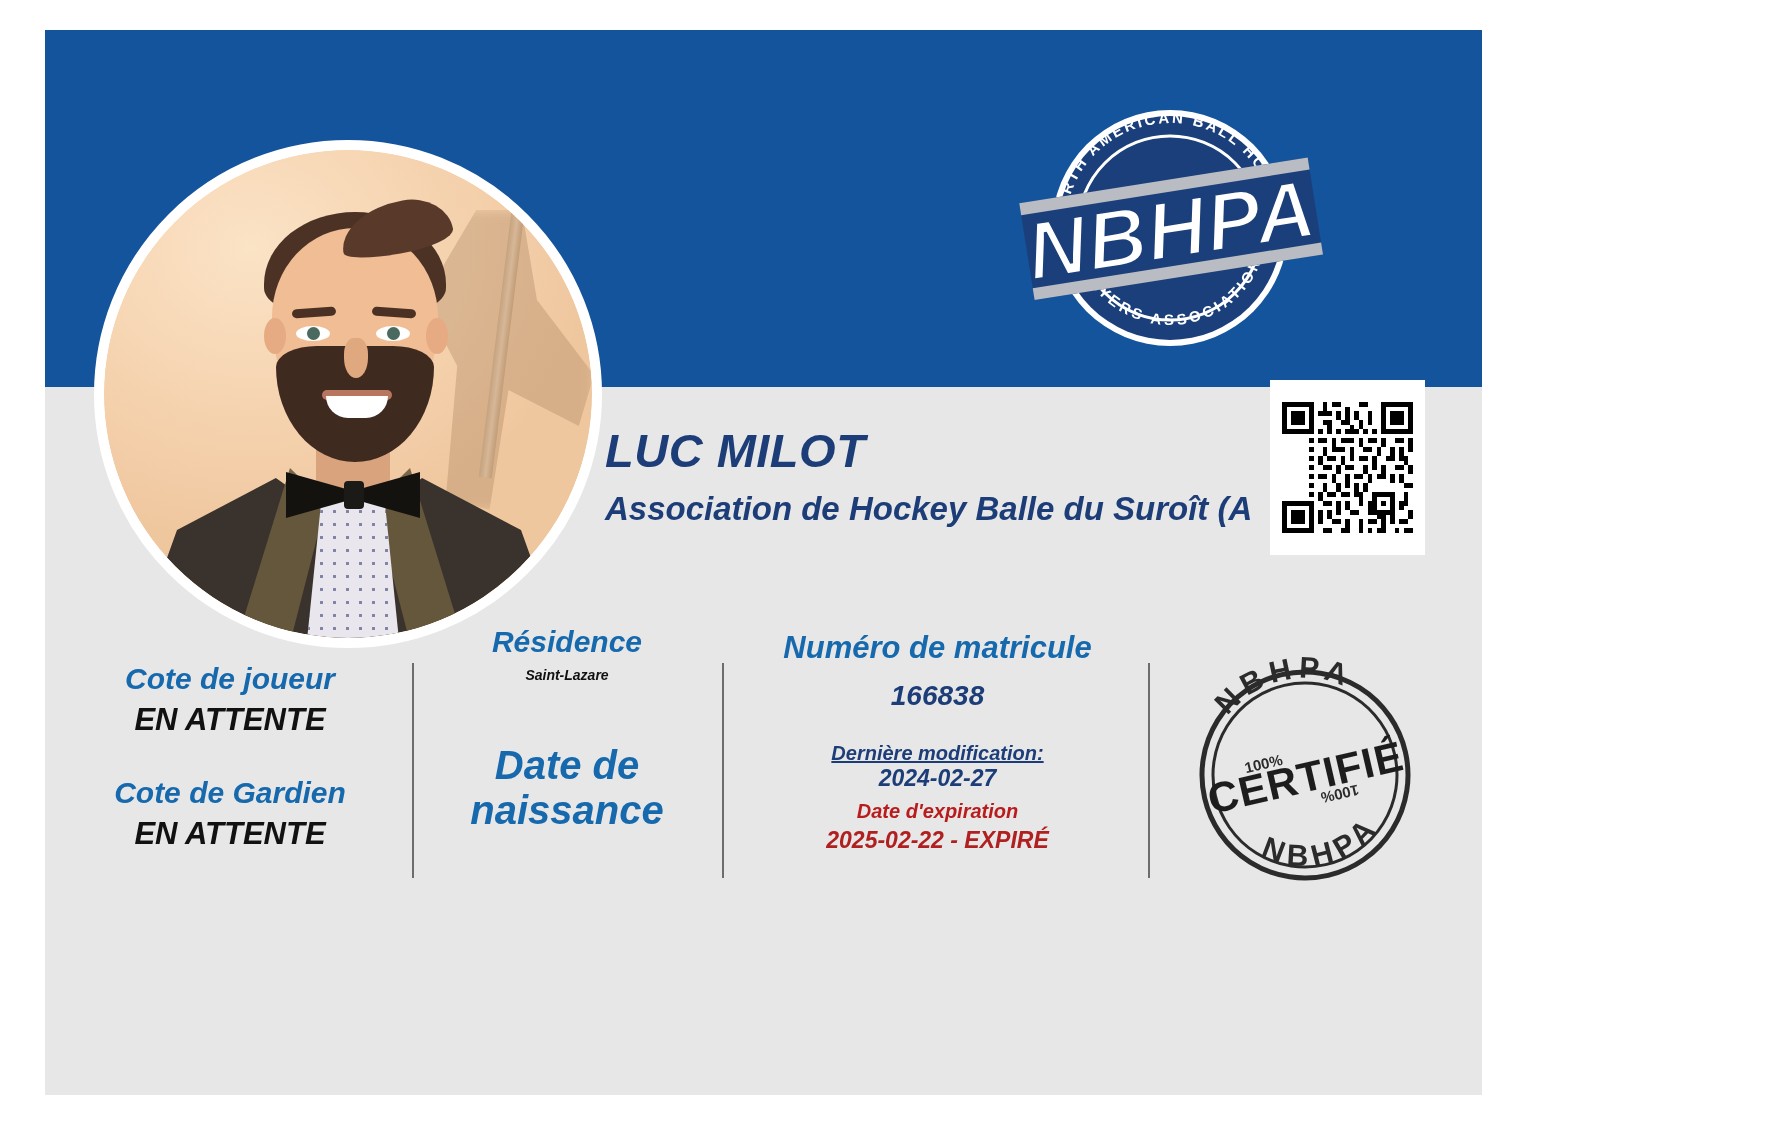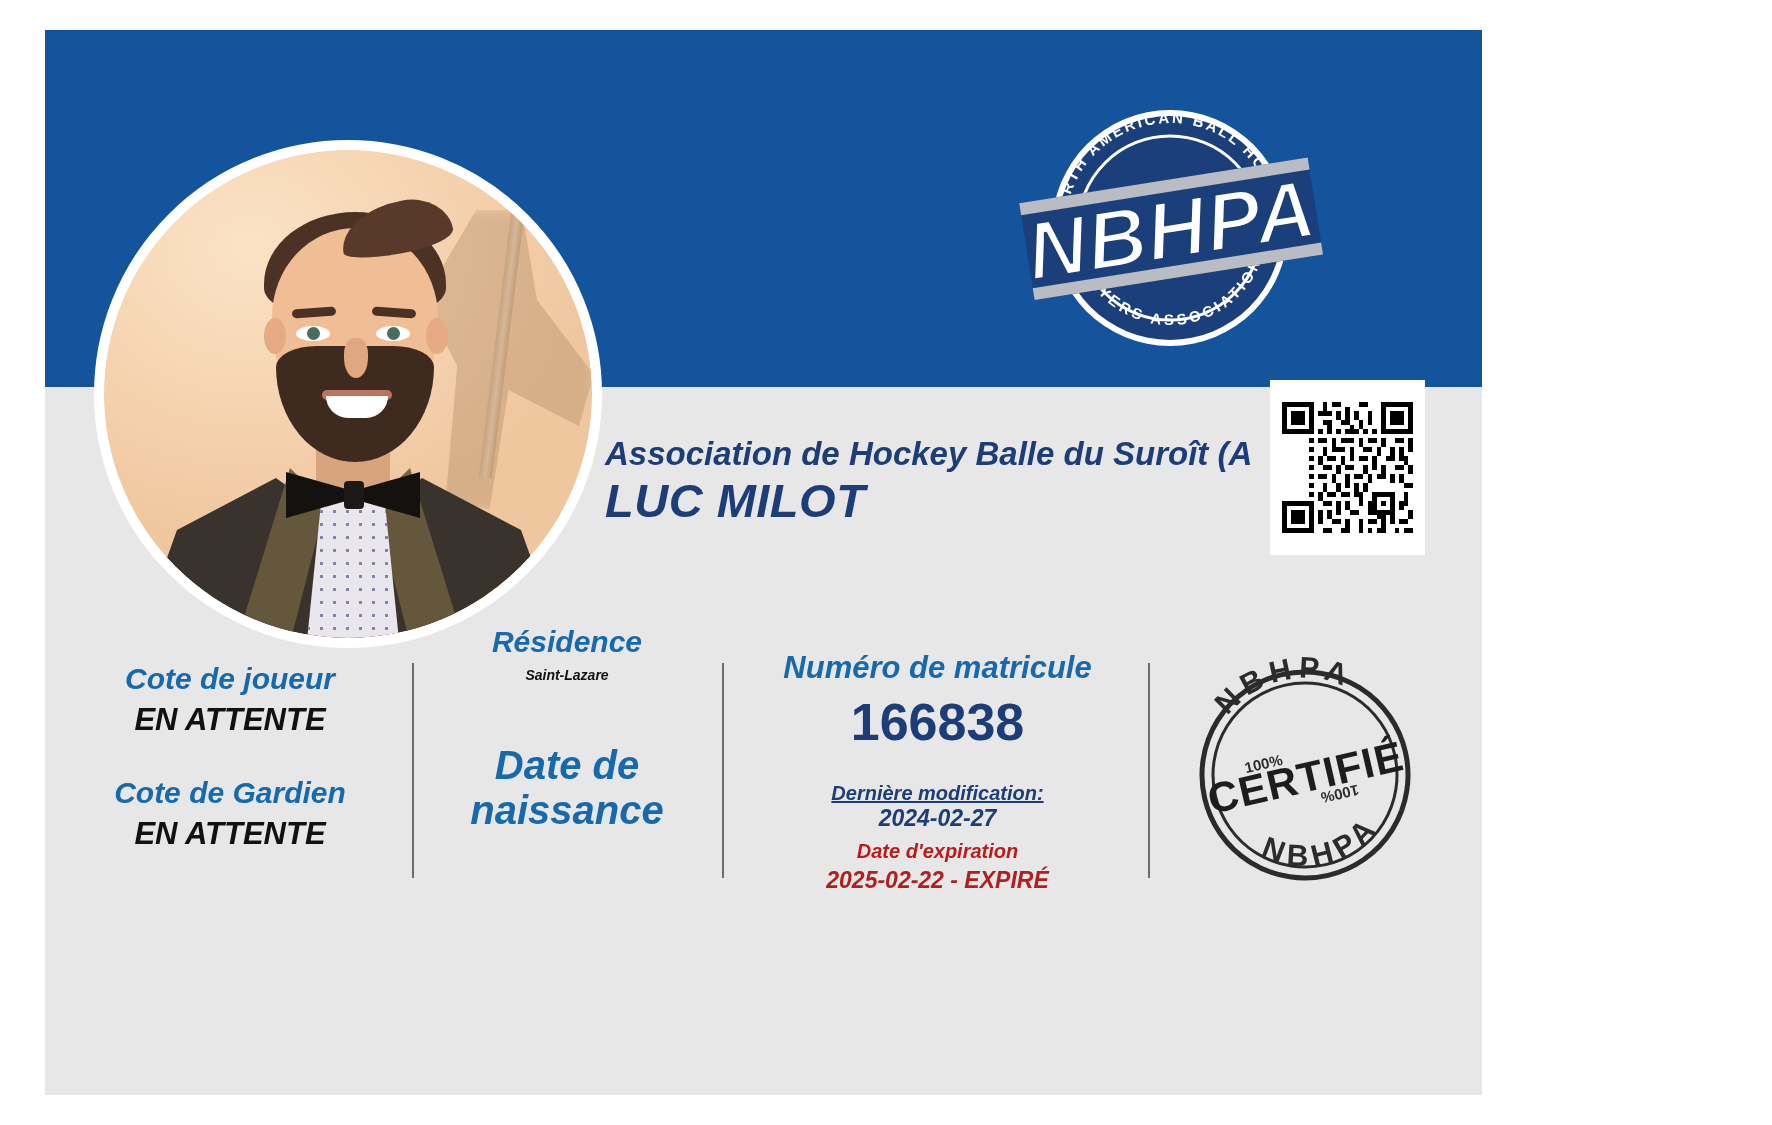--- a/index.html
+++ b/index.html
@@ -299,23 +299,23 @@
   #c1 .lab { font-size: 30px; }
   #c1 .val { font-size: 31px; margin-top: 6px; }
   #c1 .grp2 { margin-top: 38px; }
   
   #c2 { left: 372px; top: 595px; width: 300px; }
   #c2 .lab { font-size: 30px; }
   #c2 .val { font-size: 14px; margin-top: 8px; }
   #c2 .grp2 { margin-top: 60px; }
   #c2 .lab2 { font-size: 40px; }
   
-  #c3 { left: 690px; top: 620px; width: 405px; }
+  #c3 { left: 690px; top: 600px; width: 405px; }
   #c3 .lab { font-size: 31px; }
-  #c3 .num { font-size: 52px; color: #1c3d78; font-weight: bold; margin-top: 6px; }
+  #c3 .num { font-size: 28px; color: #1c3d78; font-weight: bold; font-style: italic; margin-top: 14px; }
   #c3 .small-lab { font-size: 20px; color: #1c3d78; font-weight: bold; font-style: italic; margin-top: 30px; text-decoration: underline; }
   #c3 .small-val { font-size: 23px; color: #1c3d78; font-weight: bold; font-style: italic; }
   #c3 .small-lab2 { font-size: 20px; color: #b91c1c; font-weight: bold; font-style: italic; margin-top: 8px; }
   #c3 .expired { font-size: 23px; color: #b02020; font-weight: bold; font-style: italic; margin-top: 4px; }
   
   #stamp {
     position: absolute;
     left: 1125px;
     top: 610px;
     width: 270px;
@@ -379,22 +379,22 @@
       <g transform="rotate(-9 165 140)">
         <rect x="20" y="92" width="292" height="98" fill="#1b3f7a"></rect>
         <rect x="20" y="92" width="292" height="12" fill="#b9bcc2"></rect>
         <rect x="20" y="178" width="292" height="12" fill="#b9bcc2"></rect>
         <text x="166" y="170" text-anchor="middle" font-family="Liberation Sans, sans-serif" font-size="82" font-weight="bold" font-style="italic" fill="#ffffff" stroke="#1b3f7a" stroke-width="3" letter-spacing="1">NBHPA</text>
       </g>
     </svg>
   </div>
 
   <div id="name-block">
+    <div id="player-name">LUC MILOT</div>
     <div id="player-assoc">Association de Hockey Balle du Suroît (A</div>
-    <div id="player-name">LUC MILOT</div>
   </div>
 
   <div id="qr">
     <svg viewBox="0 0 29 29" width="131" height="151" shape-rendering="crispEdges">
       <rect width="29" height="29" fill="#ffffff"></rect>
       <g fill="#000000">
 
         <rect x="0" y="0" width="7" height="1"></rect>
           <rect x="0" y="6" width="7" height="1"></rect>
         <rect x="0" y="0" width="1" height="7"></rect>

